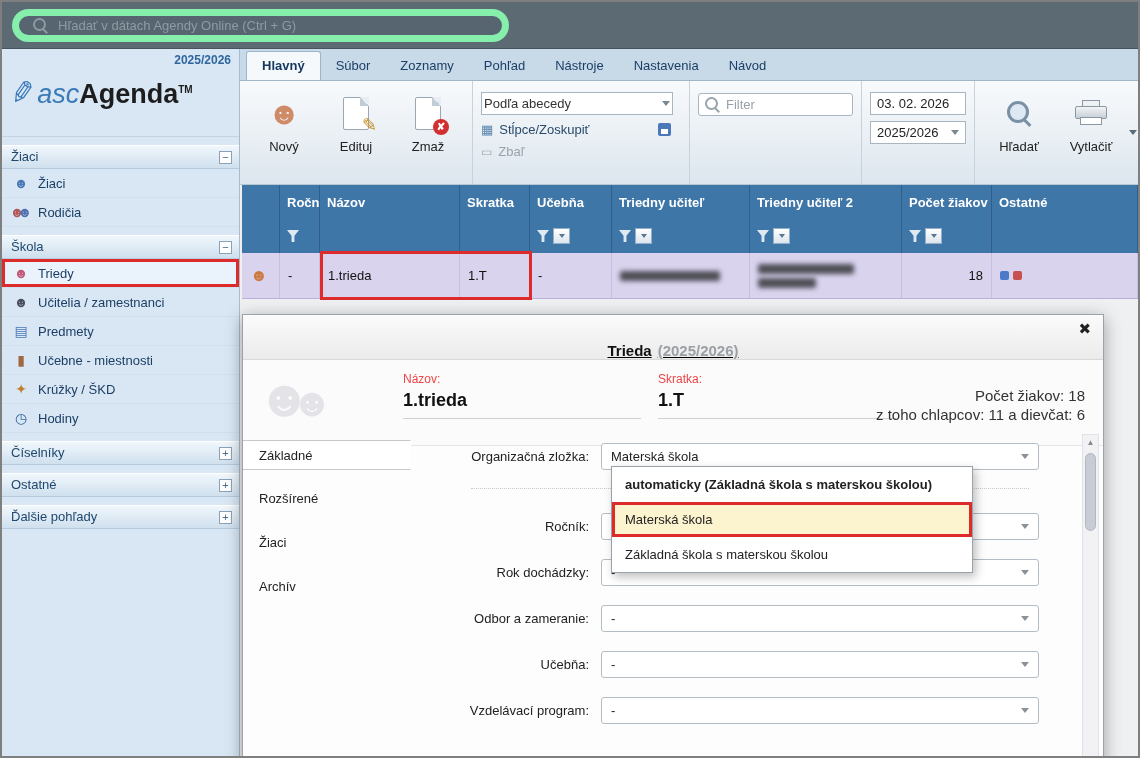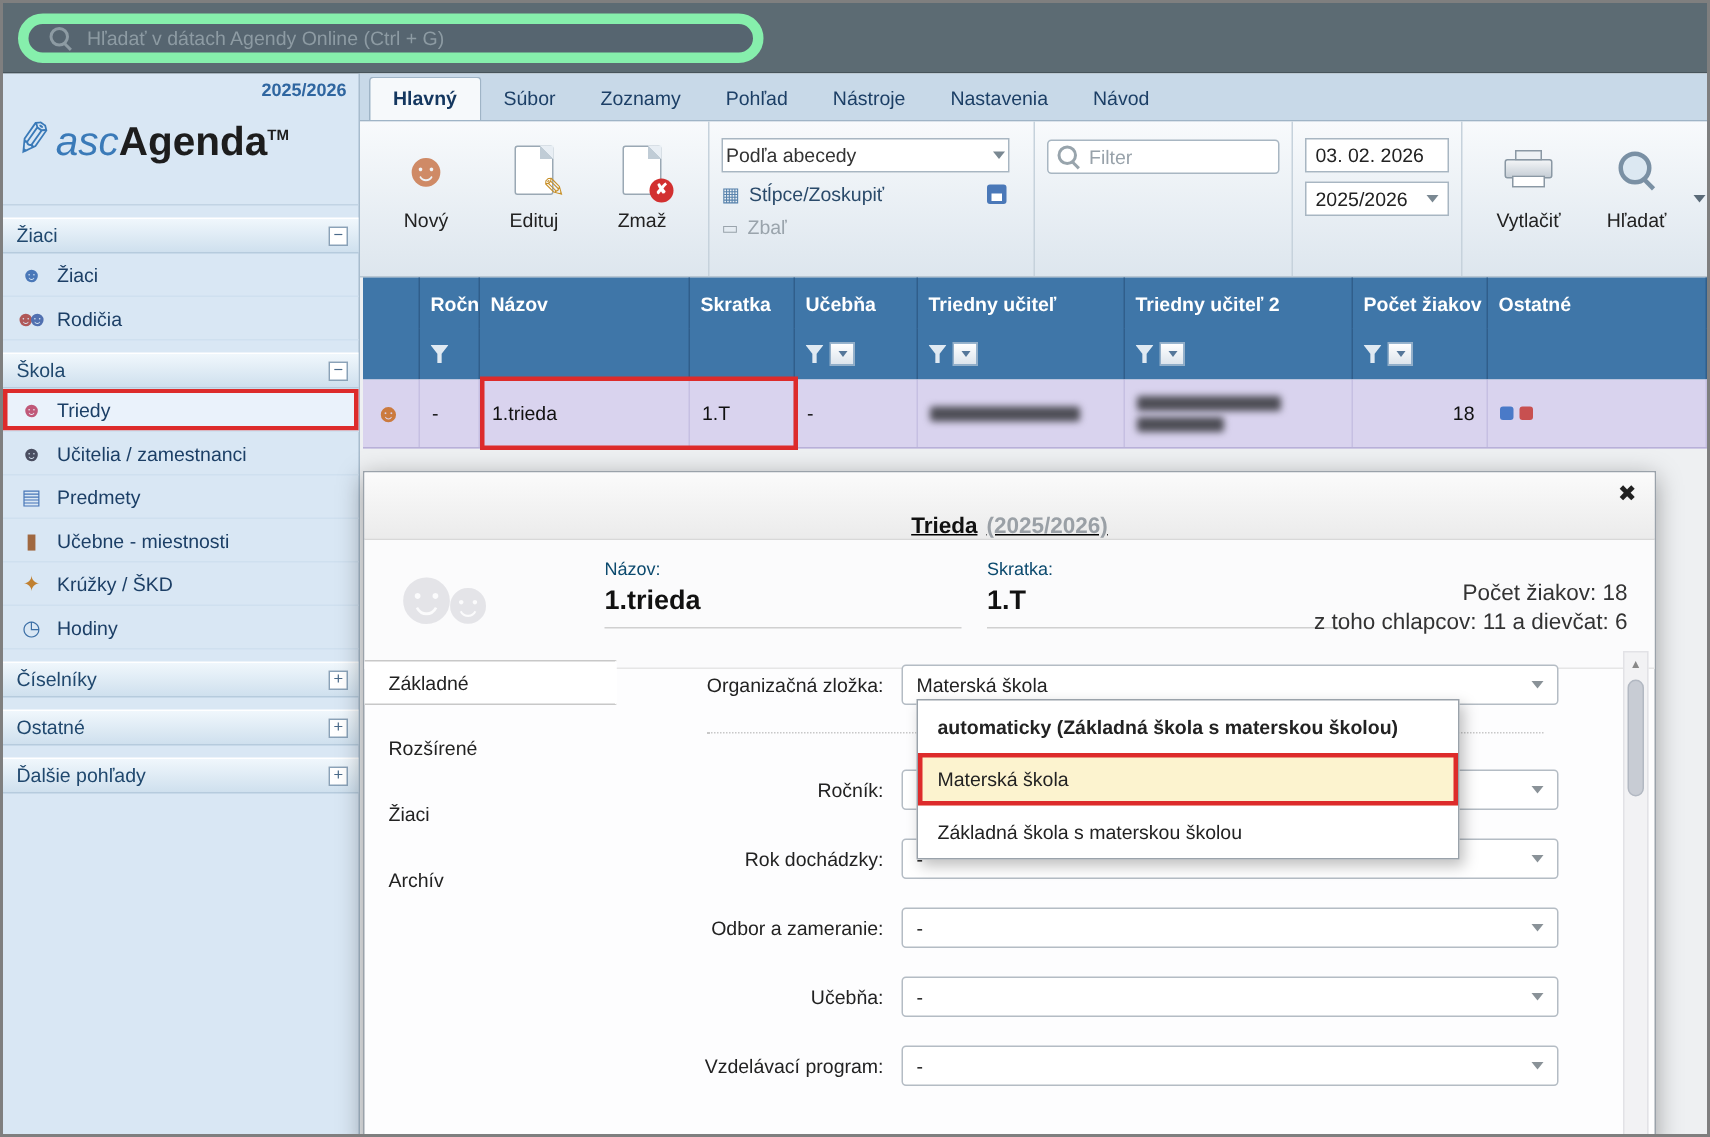--- a/index.html
+++ b/index.html
@@ -105,21 +105,21 @@
   .dlg-title { height:45px; background:linear-gradient(#fbfbfb,#ebebeb); border-bottom:1px solid #d8d8d8; display:flex; align-items:flex-end; justify-content:center; position:relative; font-size:15px;text-decoration:underline; }
   .dlg-title .t { font-weight:bold; color:#111; }
   .dlg-title .y { color:#9aa0a6; font-weight:bold; margin-left:6px; }
   .dlg-close { position:absolute; right:12px; top:5px; font-size:15px; color:#222; cursor:pointer; }
   .dlg-head { height:86px; background:#fbfbfc; border-bottom:1px solid #e6e6e6; position:relative; overflow:hidden; }
   .wm { position:absolute; color:#e4e4e8; }
   .wm1 { left:14px; top:8px; font-size:52px; }
   .wm2 { left:48px; top:20px; font-size:40px; }
   .hf { position:absolute; top:12px; width:238px; }
   .hf-nazov { left:160px; } .hf-skratka { left:415px; }
-  .hf-label { font-size:12px; color:#0c4a6e; margin-bottom:4px; }
+  .hf-label { font-size:12px; color:#ef4444; margin-bottom:4px; }
   .hf-value { font-size:18px; font-weight:bold; color:#111; border-bottom:1px solid #d0d0d0; padding-bottom:7px; }
   .counts { position:absolute; right:18px; top:26px; text-align:right; font-size:15px; color:#333; line-height:19px; }
   .dlg-body { position:absolute; top:117px; left:0; right:0; bottom:0; display:flex; }
   .dlg-tabs { width:168px; padding-top:8px; }
   .dlg-tab { height:30px; line-height:30px; padding:0 16px; font-size:13px; color:#222; margin-bottom:14px; cursor:pointer; }
   .dlg-tab.active { background:#fff; border-top:1px solid #c8c8c8; border-bottom:1px solid #c8c8c8; border-right:1px solid #fff; }
   .dlg-form { flex:1; position:relative; padding:10px 64px 0 0; }
   .form-row { display:flex; align-items:center; height:28px; margin-bottom:18px; }
   .form-label { width:190px; text-align:right; padding-right:12px; font-size:13px; color:#222; flex:0 0 auto; }
   .combo { flex:1; height:27px; border:1px solid #b4bcc4; border-radius:3px; background:#fff; display:flex; align-items:center; padding:0 9px; font-size:13px; color:#222; }
@@ -282,33 +282,33 @@
           <div class="yr-box">
             <span>2025/2026</span>
             <span class="arr-dn"></span>
           </div>
         </div>
       </div>
 
       <div class="tb-group" style="border-right:none; margin-left:auto;">
         <div class="big-btn">
           <span class="ic">
+              <span class="mag-big"></span>
+            </span>
+          <span>Hľadať</span>
+        </div>
+        <div class="big-btn">
+          <span class="ic">
               <span class="printer">
                 <span class="p-top"></span>
                 <span class="p-body"></span>
                 <span class="p-tray"></span>
               </span>
             </span>
           <span>Vytlačiť</span>
-        </div>
-        <div class="big-btn">
-          <span class="ic">
-              <span class="mag-big"></span>
-            </span>
-          <span>Hľadať</span>
         </div>
         <span class="print-arrow"></span>
       </div>
     </div>
 
     <div class="grid">
       <div class="thead">
         <div class="trow">
           <div class="th c0"></div>
           <div class="th c1">Ročník</div>

